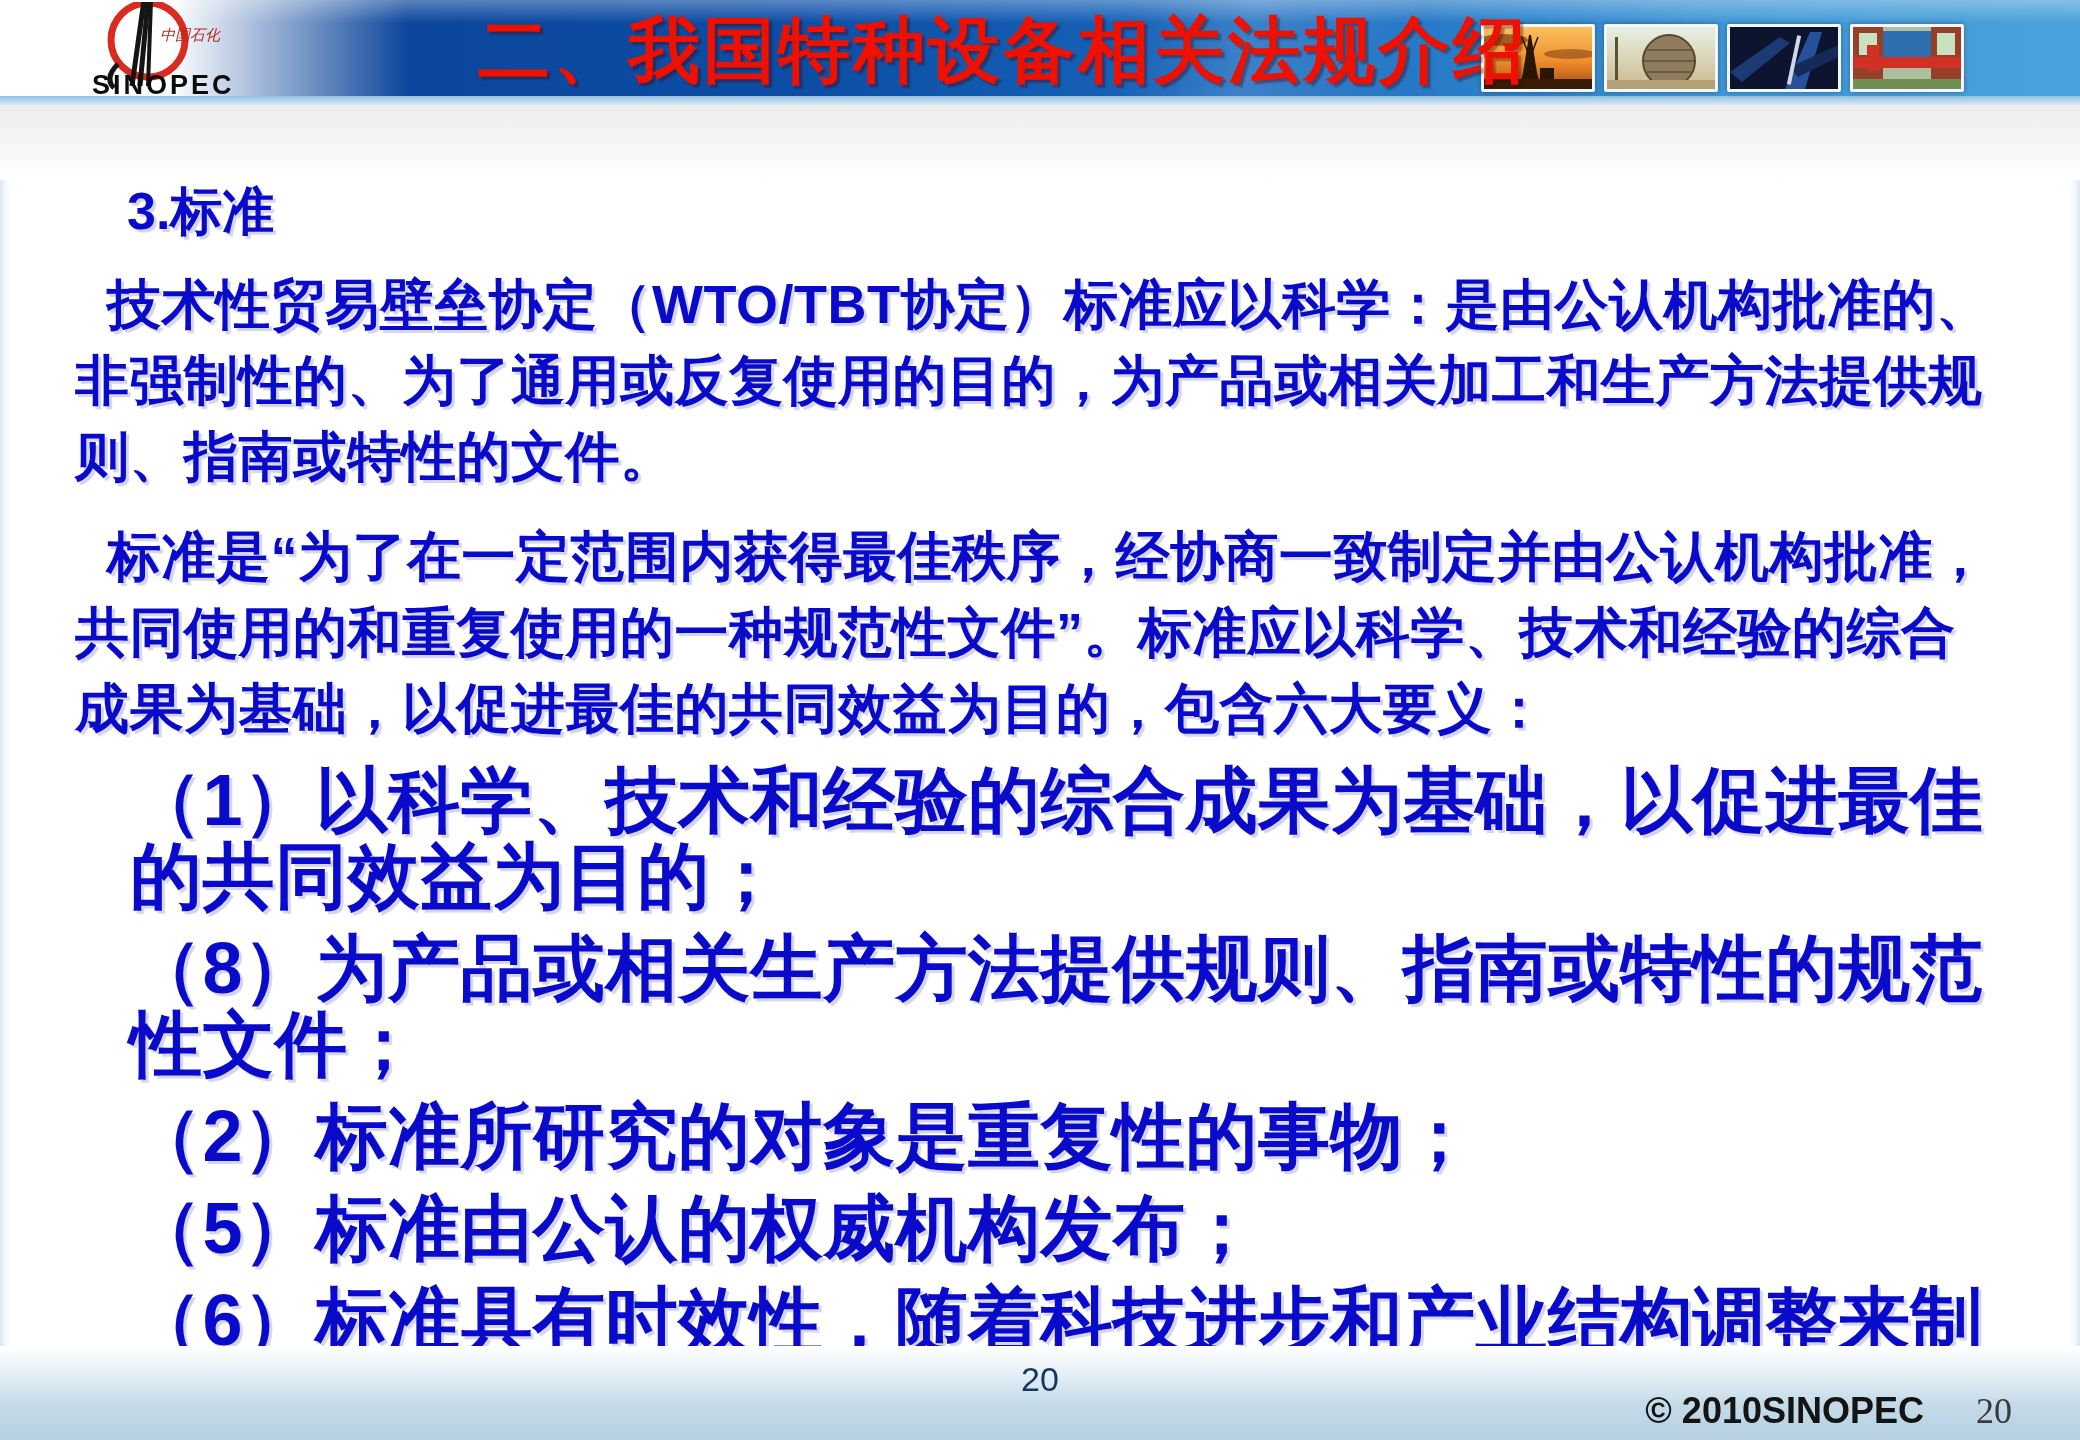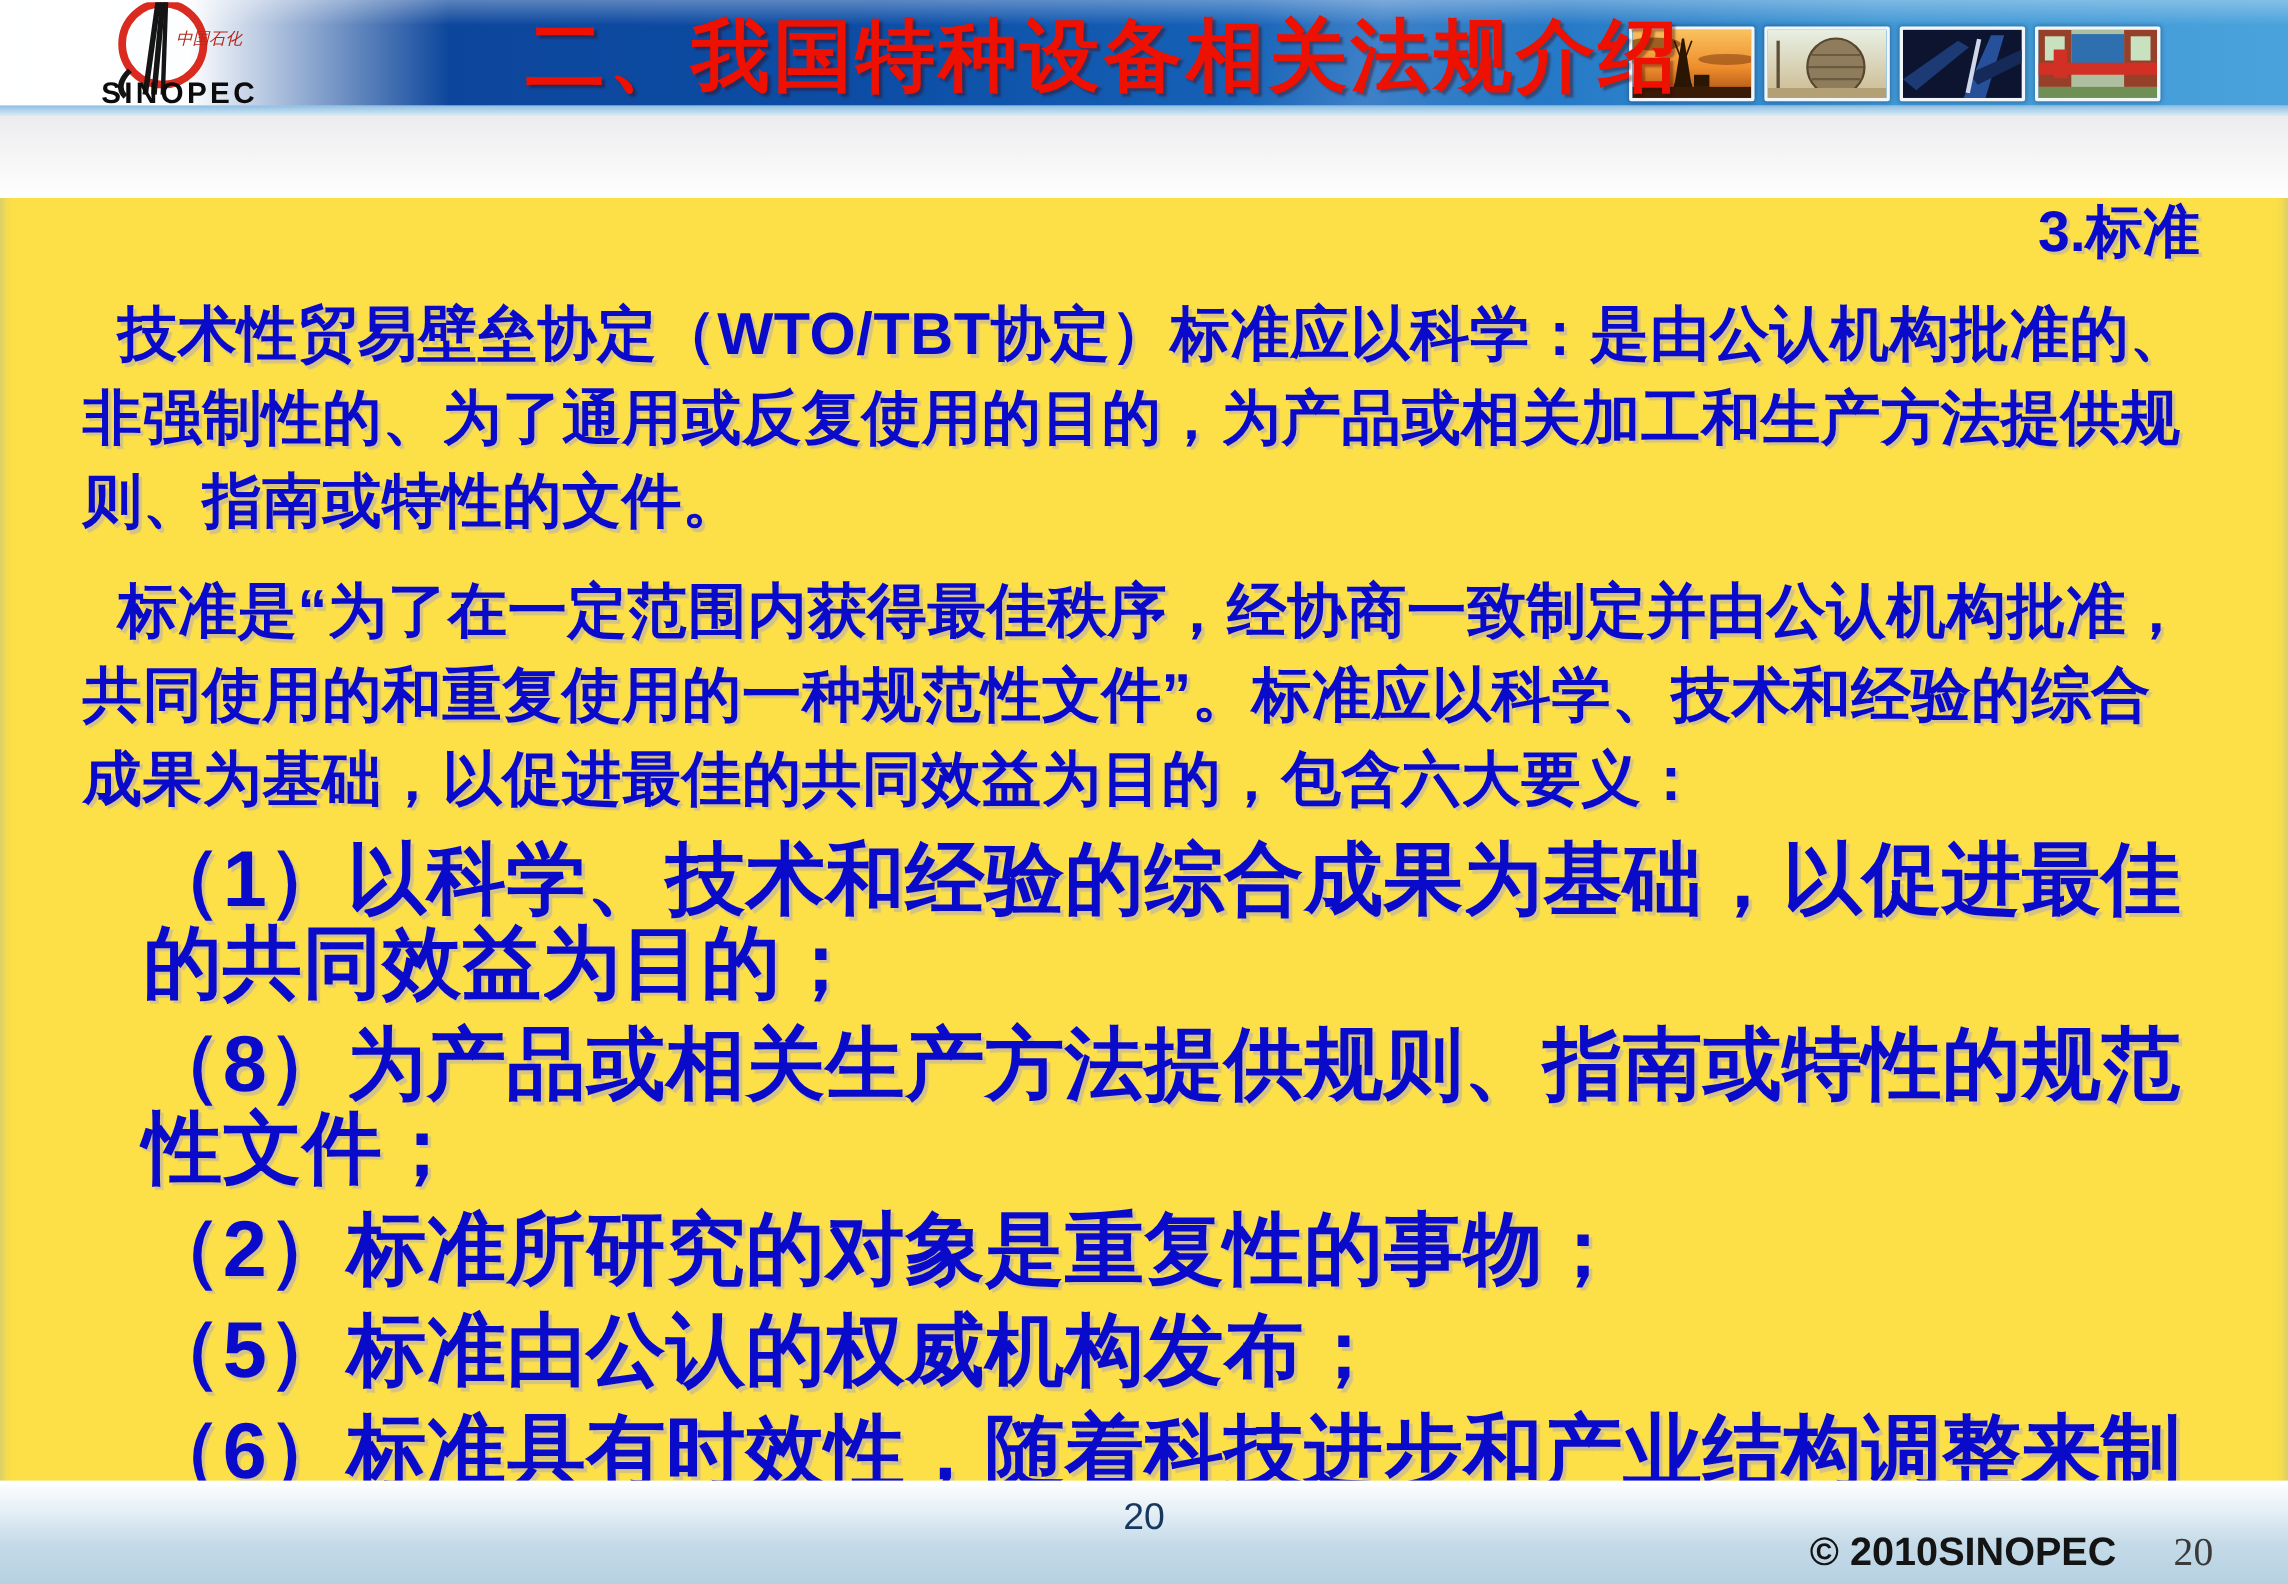--- a/index.html
+++ b/index.html
@@ -1,17 +1,17 @@
 <!DOCTYPE html>
 <html><head>
 <meta charset="utf-8">
 <style>
   html,body{margin:0;padding:0;background:#888;}
   .slide{
-    position:relative;width:2080px;height:1440px;overflow:hidden;background:#fde047;
+    position:relative;width:2080px;height:1440px;overflow:hidden;background:#ffffff;
     font-family:"Liberation Sans",sans-serif;
     box-shadow:inset 7px 0 10px -5px rgba(120,160,200,.40),inset -7px 0 10px -5px rgba(120,160,200,.40);
   }
   
   .header{
     position:absolute;top:0;left:0;right:0;height:96px;
     background:linear-gradient(90deg,#0c3f92 0%,#0c4da5 38%,#1a6cc0 62%,#3f97d5 82%,#4aa2dc 100%);
   }
   .header::before{
     content:"";position:absolute;inset:0;pointer-events:none;
@@ -40,21 +40,21 @@
   .photos{position:absolute;right:116px;top:24px;display:flex;gap:9px;z-index:2;}
   .photo{width:108px;height:62px;border:3px solid #f2f6fa;border-radius:2px;
     box-shadow:0 0 5px rgba(0,0,20,.35);overflow:hidden;}
   .photo svg{display:block;width:108px;height:62px;}
   
   .content{
     position:absolute;top:104px;left:0;right:0;padding:0 80px 0 75px;
     color:#0a0acb;font-weight:bold;
     text-shadow:3px 3px 1px rgba(160,160,210,.45);
   }
-  .section-heading{margin:76px 0 0 52px;font-size:52px;line-height:62px;text-align:right;}
+  .section-heading{margin:76px 0 0 52px;font-size:52px;line-height:62px;}
   .para{margin:24px 0 0 0;font-size:54px;line-height:76px;text-indent:32px;letter-spacing:.5px;}
   .item{margin:16px 0 0 55px;font-size:72px;line-height:76px;letter-spacing:.5px;}
   
   .footer{
     position:absolute;left:0;right:0;bottom:0;height:94px;
     background:linear-gradient(180deg,#ffffff 0%,#e4eff6 30%,#c4dae8 62%,#b6d1e2 100%);
   }
   .page-num-center{
     position:absolute;left:0;right:0;top:14px;text-align:center;
     color:#17375e;font-size:34px;font-weight:400;text-shadow:none;

